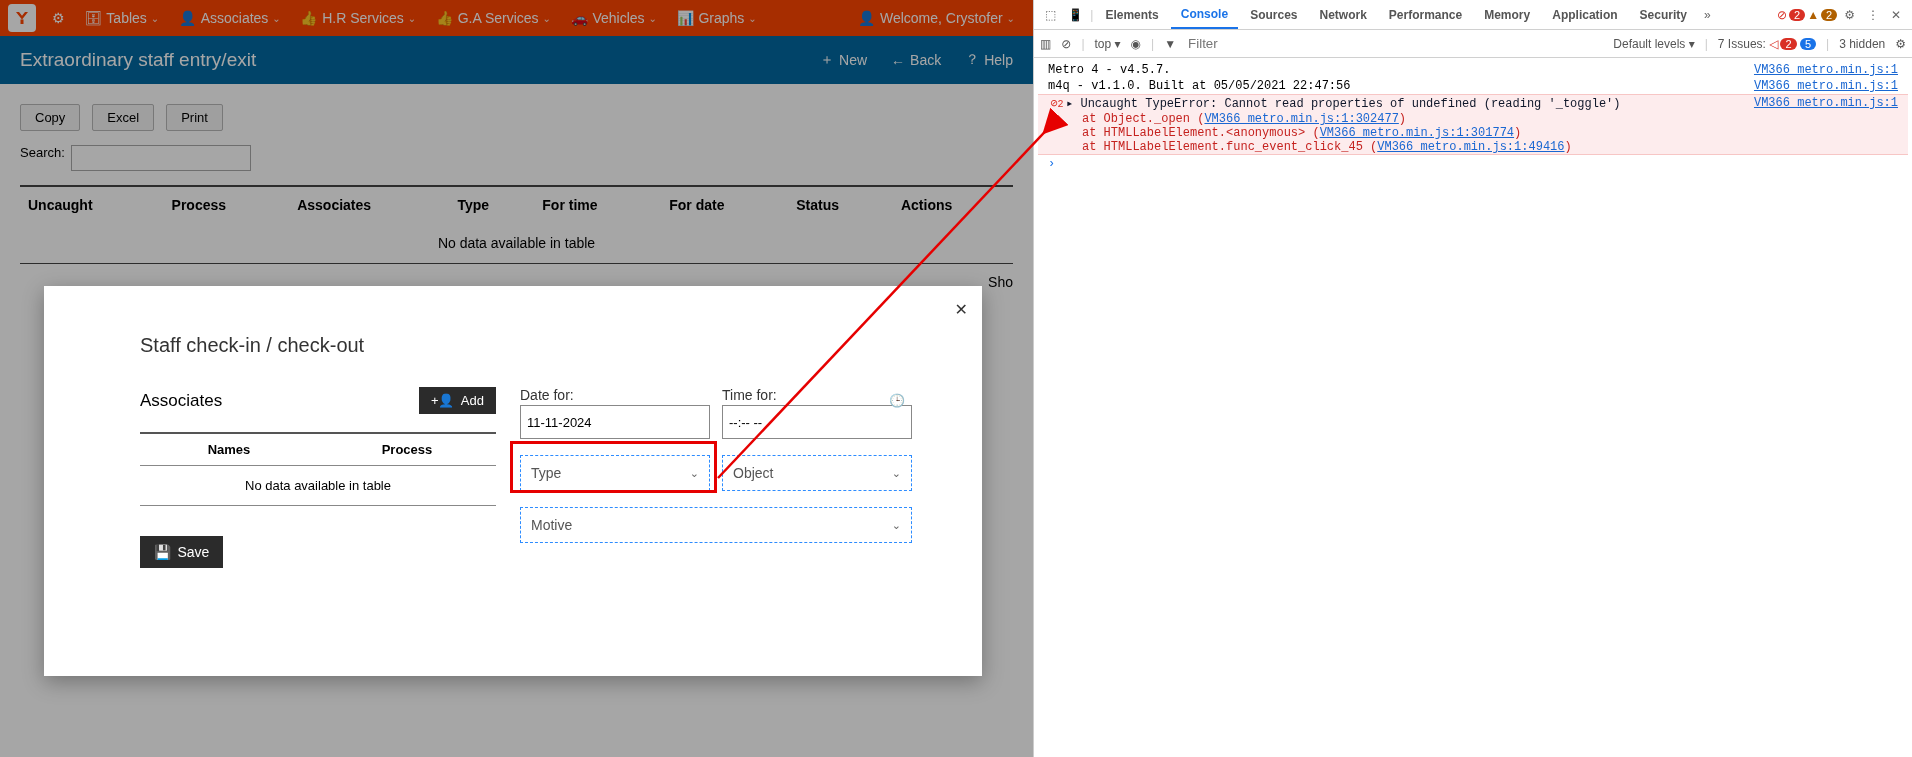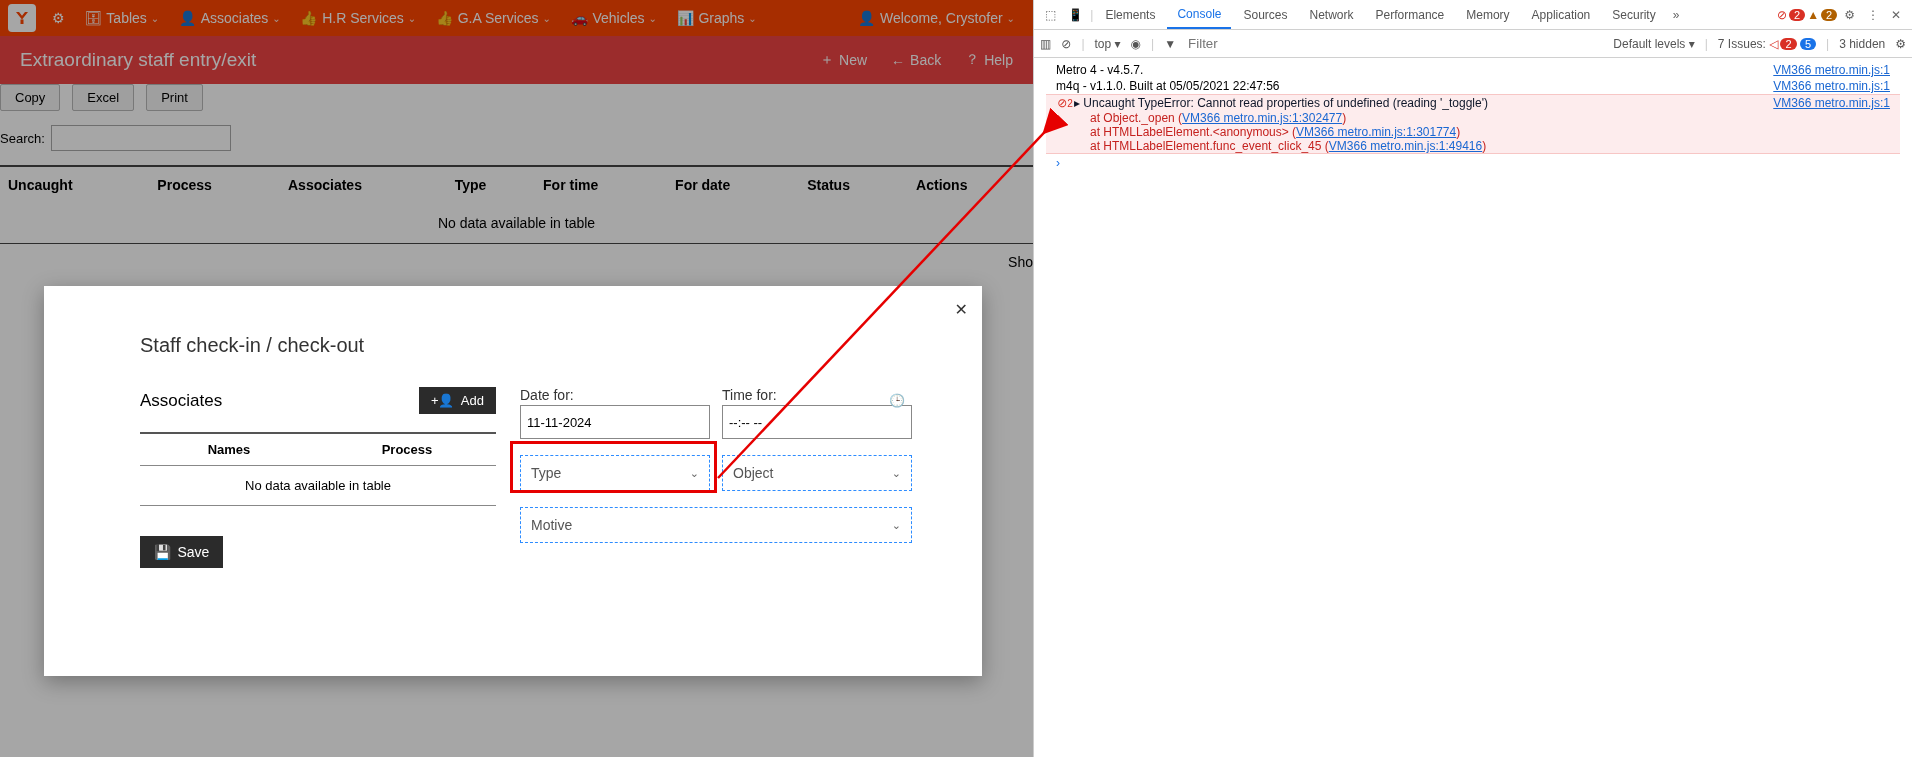--- a/index.html
+++ b/index.html
@@ -11,30 +11,30 @@
 
 
 .topnav { background: #ff4500; color: #fff; display: flex; align-items: center; height: 36px; padding: 0 8px; font-size: 14px; }
 .logo { width: 28px; height: 28px; background: #fff; border-radius: 4px; display: flex; align-items: center; justify-content: center; margin-right: 6px; }
 .logo svg { width: 18px; height: 18px; }
 .nav-item { display: flex; align-items: center; padding: 0 10px; cursor: pointer; gap: 4px; }
 .nav-item .chev { font-size: 10px; opacity: .85; }
 .nav-spacer { flex: 1; }
 
 
-.page-header { background: #ef4444; color: #fff; height: 48px; display: flex; align-items: center; padding: 0 20px; }
+.page-header { background: #0369a1; color: #fff; height: 48px; display: flex; align-items: center; padding: 0 20px; }
 .page-title { font-size: 19px; font-weight: 500; }
 .header-actions { margin-left: auto; display: flex; gap: 24px; font-size: 14px; }
 .header-actions span { display: flex; align-items: center; gap: 5px; cursor: pointer; }
 
 
-.content { }
+.content { padding: 20px; }
 .btn-row { display: flex; gap: 12px; margin-bottom: 14px; }
 .btn-sm { border: 1px solid #b8b8b8; background: #f5f5f5; padding: 5px 14px; border-radius: 2px; cursor: pointer; font-size: 13px; }
-.search-row { display: flex; align-items: center; gap: 6px; margin-bottom: 14px; }
+.search-row { display: flex; gap: 6px; margin-bottom: 14px; }
 .search-row input { border: 1px solid #aaa; height: 26px; width: 180px; padding: 0 6px; }
 
 .tbl-wrap { border-top: 2px solid #444; border-bottom: 1px solid #444; }
 .tbl { width: 100%; border-collapse: collapse; }
 .tbl th { padding: 10px 8px; text-align: left; font-weight: 600; font-size: 14px; }
 .tbl td.nodata { text-align: center; padding: 12px; font-size: 14px; }
 .showing { margin-top: 10px; font-size: 14px; text-align: right; }
 
 
 .modal { position: absolute; z-index: 10; left: 44px; top: 286px; width: 938px; height: 390px; background: #fff; box-shadow: 0 6px 20px rgba(0,0,0,.3); }
@@ -64,31 +64,31 @@
 .red-rect { position: absolute; z-index: 12; border: 3px solid #e60000; pointer-events: none; }
 
 .btn-save { background: #2b2b2b; color: #fff; border: none; padding: 8px 14px; display: flex; align-items: center; gap: 6px; margin-top: 30px; cursor: pointer; font-size: 14px; }
 
 
 .arrow-svg { position: absolute; z-index: 13; left: 0; top: 0; pointer-events: none; }
 
 
 .devtools { position: absolute; left: 1033px; top: 0; right: 0; height: 757px; border-left: 1px solid #ccc; background: #fff; display: flex; flex-direction: column; font-size: 12px; }
 .dt-tabs { display: flex; align-items: center; height: 30px; border-bottom: 1px solid #d0d0d0; padding: 0 6px; gap: 2px; }
-.dt-tabs .tab { padding: 0 10px; height: 100%; display: flex; align-items: center; color: #555; cursor: pointer; }
+.dt-tabs .tab { padding: 0 10px; height: 100%; display: flex; align-items: center; color: #555; cursor: pointer; font-weight: bold; }
 .dt-tabs .tab.active { color: #1a73e8; border-bottom: 2px solid #1a73e8; }
 .dt-tabs .spacer { flex: 1; }
 .dt-tabs .ico { padding: 0 5px; cursor: pointer; color: #666; }
 .err-badge { background: #d93025; color: #fff; border-radius: 8px; padding: 0 5px; font-size: 11px; margin-left: 2px; }
 .warn-badge { background: #b06000; color: #fff; border-radius: 8px; padding: 0 5px; font-size: 11px; margin-left: 2px; }
 .dt-toolbar { display: flex; align-items: center; height: 28px; border-bottom: 1px solid #d0d0d0; padding: 0 6px; gap: 10px; color: #555; }
 .dt-toolbar input.filter { border: none; border-bottom: 1px solid transparent; padding: 2px; width: 240px; }
 .dt-toolbar .right { margin-left: auto; display: flex; gap: 10px; align-items: center; }
 .info-badge { background: #1a73e8; color: #fff; border-radius: 8px; padding: 0 5px; font-size: 11px; }
-.console-body { flex: 1; font-family: Liberation Sans, sans-serif; font-size: 12px; padding: 4px 12px; overflow: auto; }
+.console-body { flex: 1; font-family: Liberation Mono, monospace; font-size: 12px; padding: 4px 4px; overflow: auto; }
 .cline { display: flex; padding: 1px 10px; }
 .cline .msg { flex: 1; white-space: pre; }
 .cline .src { color: #5f6368; }
 .cline .src a { color: #1a67d2; text-decoration: underline; cursor: pointer; }
 .err-block { background: #fdeced; border-top: 1px solid #f7c6c5; border-bottom: 1px solid #f7c6c5; }
 .err-block .err-ico { color: #d93025; width: 18px; text-align: center; }
 .err-block .msg { color: #0f172a; }
 .err-sub { padding-left: 44px; color: #c5221f; }
 .err-sub .lnk { color: #1a67d2; text-decoration: underline; }
 .prompt { color: #1a73e8; padding: 2px 10px; }

